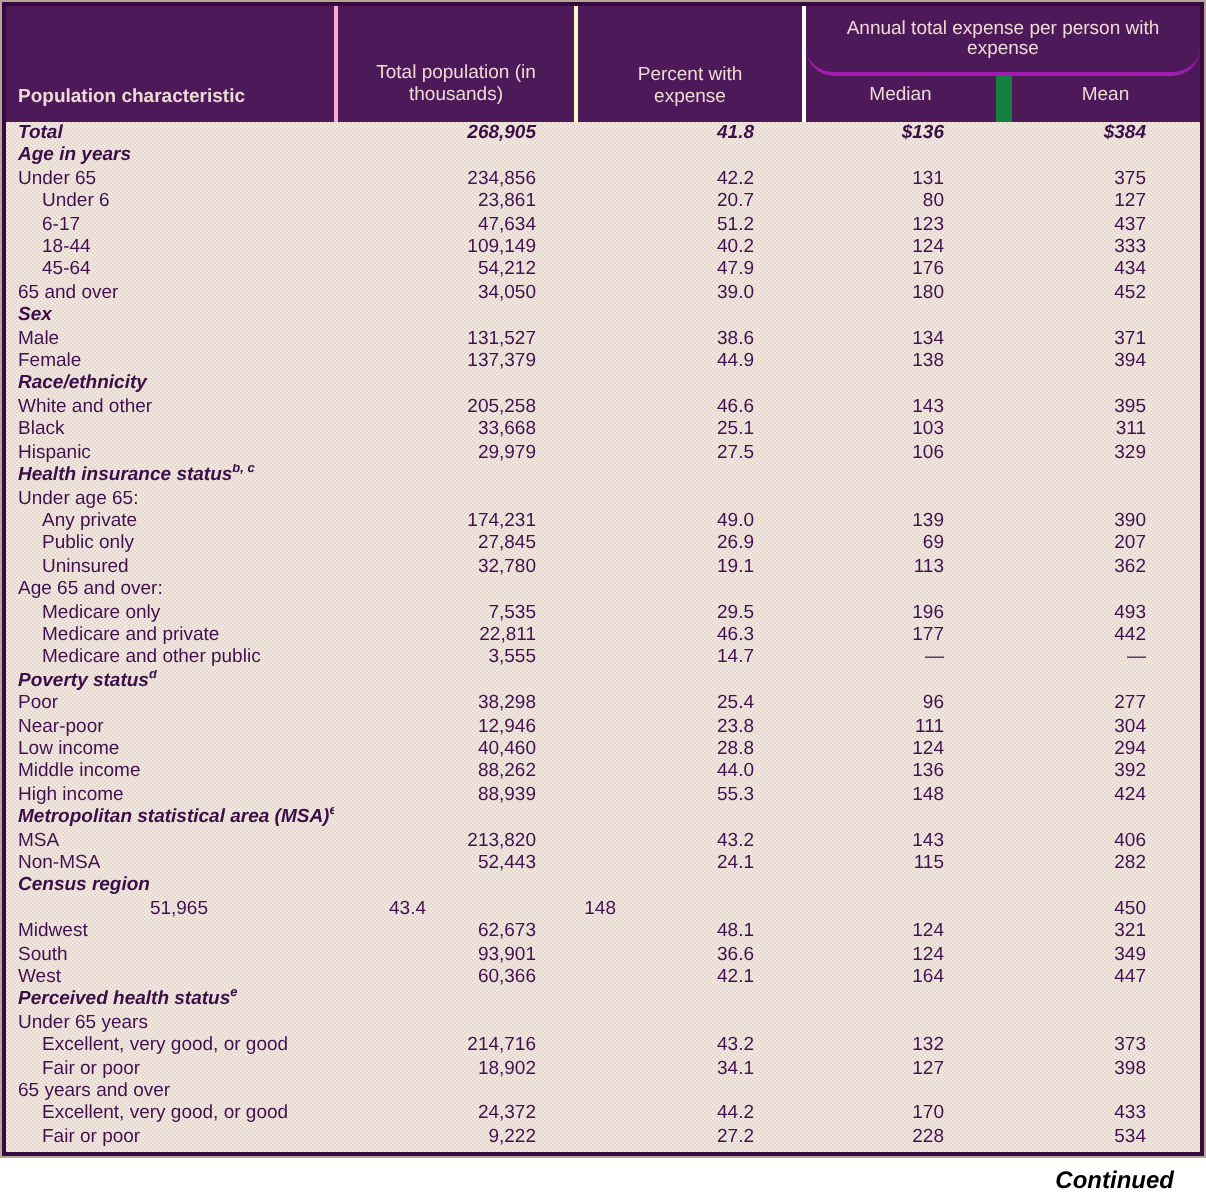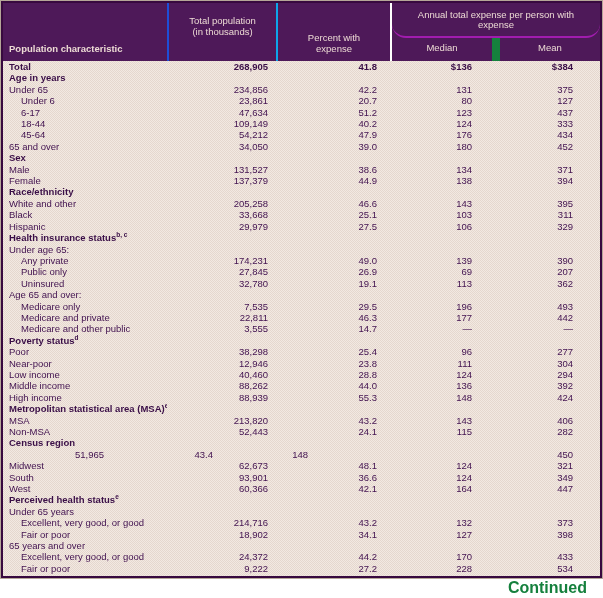--- a/index.html
+++ b/index.html
@@ -12,41 +12,41 @@
     box-sizing:border-box;border:2px solid #38093f;outline:1px solid #b5a698;
     background-color:#e5d7ce;
     background-image:
       linear-gradient(45deg,#f2e9e2 25%,transparent 25%,transparent 75%,#f2e9e2 75%),
       linear-gradient(45deg,#f2e9e2 25%,transparent 25%,transparent 75%,#f2e9e2 75%);
     background-position:0 0,1px 1px;background-size:2px 2px;
   }
   .thead{display:flex;height:58px;background:#4e1959;color:#ecdad4;font-size:9.5px;line-height:10.5px;}
   .hc{box-sizing:border-box;display:flex;}
   .h1{width:164px;align-items:flex-end;padding:0 4px 7px 6px;font-weight:bold;}
-  .h2{width:109px;border-left:2px solid #1d4ed8;align-items:flex-end;justify-content:center;text-align:center;padding:0 14px 24px;}
-  .h3{width:114px;border-left:2px solid #0ea5e9;align-items:flex-end;justify-content:center;text-align:center;padding:0 20px 7px;}
+  .h2{width:120px;border-left:2px solid #f9a8d4;align-items:flex-end;justify-content:center;text-align:center;padding:0 14px 8px;}
+  .h3{width:114px;border-left:2px solid #fef9c3;align-items:flex-end;justify-content:center;text-align:center;padding:0 20px 7px;}
   .hgroup{flex:1;border-left:2px solid #ffffff;display:flex;flex-direction:column;box-sizing:border-box;}
   .hgt{height:28px;border-bottom:2px solid #a21caf;display:flex;align-items:center;justify-content:center;text-align:center;padding:3px 10px 2px;box-sizing:content-box;border-radius:14px;}
   .hgb{flex:1;display:flex;}
   .h4{flex:1;align-items:center;justify-content:center;display:flex;padding-bottom:2px;}
   .h5{flex:1;border-left:8px solid #15803d;align-items:center;justify-content:center;display:flex;padding-bottom:2px;}
   .tbody{font-size:9.5px;color:#41114f;}
   .row{display:flex;height:11.42px;line-height:11.4px;white-space:nowrap;}
-  .row.bold{font-weight:bold;color:#3a0e47;}
+  .row.bold{font-weight:bold;color:#3a0e47;font-style:italic;}
   .c{box-sizing:border-box;overflow:hidden;}
   .c1{width:164px;padding-left:6px;}
   .c1.ind{padding-left:18px;}
   .c2{width:120px;text-align:right;padding-right:19px;}
   .c3{width:114px;text-align:right;padding-right:24px;}
   .c4{width:98px;text-align:right;padding-right:27px;}
   .c5{flex:1;text-align:right;padding-right:27px;}
   sup{font-size:6.5px;line-height:0;vertical-align:4px;letter-spacing:0;}
   .continued{
     position:absolute;right:16px;bottom:1px;
-    font-size:16px;font-weight:bold;color:#15803d;
+    font-size:12px;font-weight:bold;font-style:italic;color:#000000;
   }
 </style>
 </head>
 <body>
 
 <div class="page">
   <div class="tablewrap">
     <div class="thead">
       <div class="hc h1">Population characteristic</div>
       <div class="hc h2">Total population (in thousands)</div>

